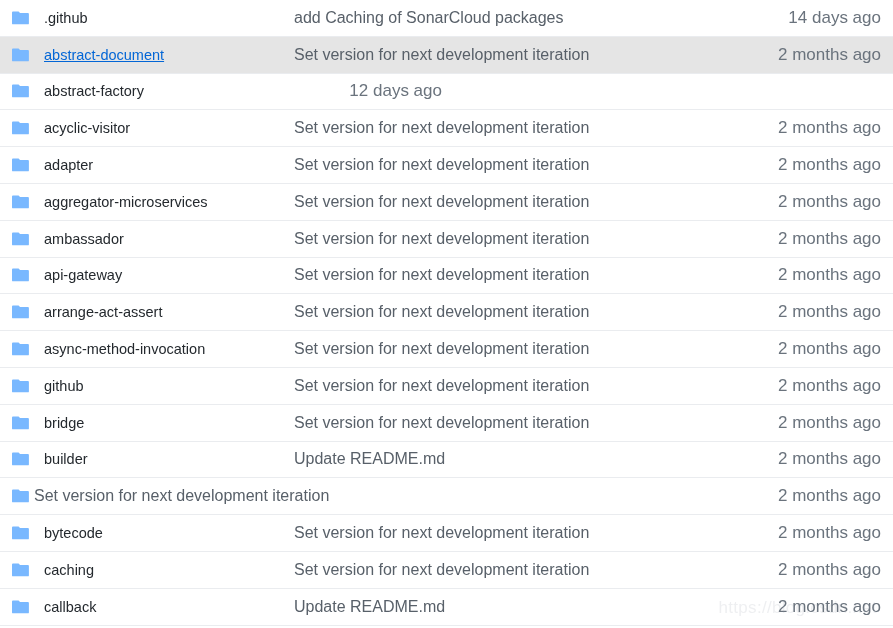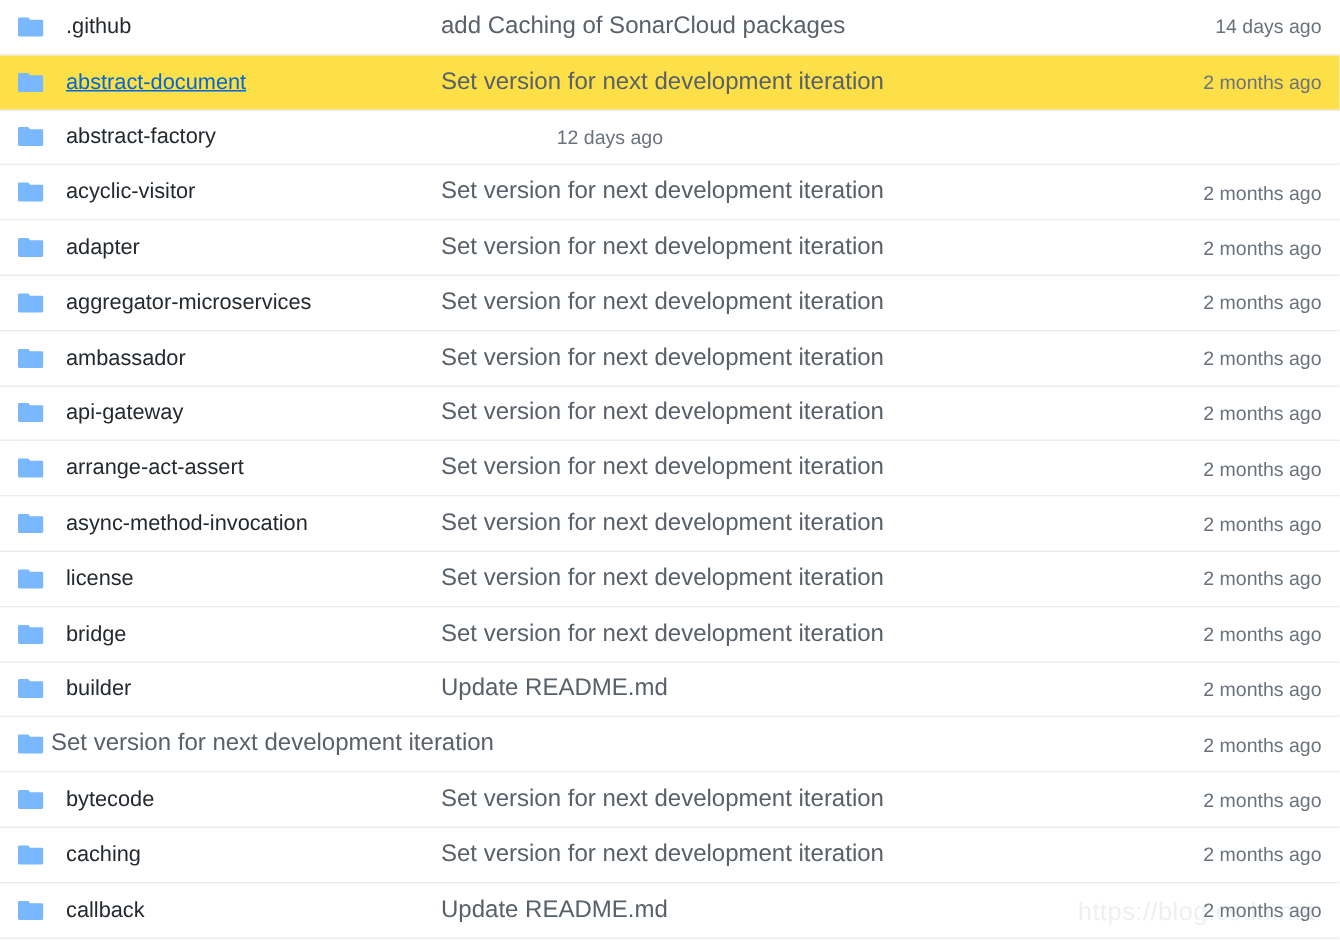--- a/index.html
+++ b/index.html
@@ -25,21 +25,21 @@
   .file-row {
     display: flex;
     align-items: center;
     height: 36.8px;
     box-sizing: border-box;
     border-bottom: 1px solid #eaecef;
     background: #ffffff;
     padding: 0 0 0 0;
   }
   .file-row.is-hovered {
-    background: #fde047;
+    background: #e5e5e5;
   }
 
   .cell-icon {
     flex: 0 0 34px;
     display: flex;
     align-items: center;
     justify-content: flex-start;
     padding-left: 12px;
     box-sizing: border-box;
   }
@@ -84,21 +84,21 @@
     color: #586069;
     text-decoration: none;
     cursor: pointer;
   }
 
   .cell-time {
     flex: 0 0 160px;
     box-sizing: border-box;
     padding-right: 12px;
     text-align: right;
-    font-size: 13px;
+    font-size: 17px;
     color: #6a737d;
     white-space: nowrap;
   }
 
   
   #watermark {
     position: absolute;
     right: 16px;
     bottom: 10px;
     font-size: 17px;
@@ -235,21 +235,21 @@
       <div class="cell-time">2 months ago</div>
     </div>
     <div class="file-row">
       <div class="cell-icon">
         <span class="folder-icon-wrap">
           <svg class="folder-icon" viewBox="0 0 17 14" xmlns="http://www.w3.org/2000/svg" aria-hidden="true">
             <path fill="#79b8ff" d="M0.9 0.6h5.4c0.3 0 0.5 0.1 0.7 0.3l1.1 1.2h7.9c0.5 0 0.9 0.4 0.9 0.9v9.4c0 0.5-0.4 0.9-0.9 0.9H0.9c-0.5 0-0.9-0.4-0.9-0.9V1.5c0-0.5 0.4-0.9 0.9-0.9z"></path>
           </svg>
         </span>
       </div>
-      <div class="cell-name"><a class="name-link">license</a></div>
+      <div class="cell-name"><a class="name-link">github</a></div>
       <div class="cell-message"><a class="msg-link">Set version for next development iteration</a></div>
       <div class="cell-time">2 months ago</div>
     </div>
     <div class="file-row">
       <div class="cell-icon">
         <span class="folder-icon-wrap">
           <svg class="folder-icon" viewBox="0 0 17 14" xmlns="http://www.w3.org/2000/svg" aria-hidden="true">
             <path fill="#79b8ff" d="M0.9 0.6h5.4c0.3 0 0.5 0.1 0.7 0.3l1.1 1.2h7.9c0.5 0 0.9 0.4 0.9 0.9v9.4c0 0.5-0.4 0.9-0.9 0.9H0.9c-0.5 0-0.9-0.4-0.9-0.9V1.5c0-0.5 0.4-0.9 0.9-0.9z"></path>
           </svg>
         </span>

